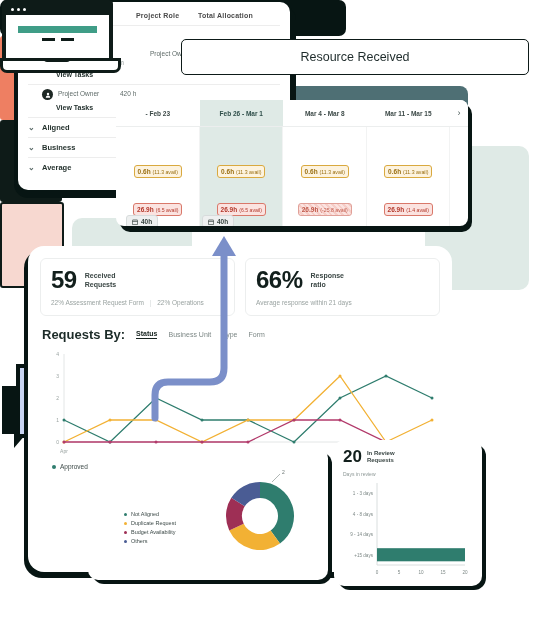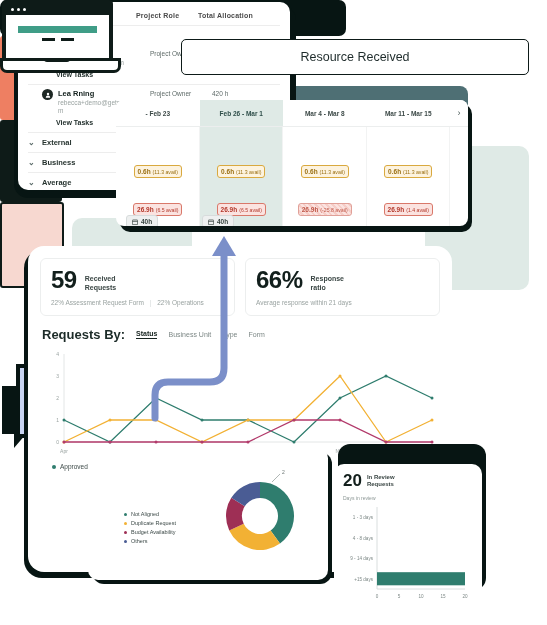--- a/index.html
+++ b/index.html
@@ -78,21 +78,21 @@
 
   
   #mintRight{left:425px;top:146px;width:104px;height:144px;background:#dfeae6;border-radius:10px;}
   #mintLeft{left:72px;top:218px;width:120px;height:330px;background:#dfeae6;border-radius:10px;}
 
   
   #dashShadow{left:24px;top:250px;width:424px;height:328px;background:#071513;border-radius:18px;}
   #dash{left:28px;top:246px;width:424px;height:326px;background:#fff;border-radius:16px;overflow:hidden;}
   .kpis{display:flex;gap:10px;padding:12px 12px 0 12px;}
   .kpi{flex:1;border:1px solid #eceeee;border-radius:6px;padding:9px 10px;}
-  .kpi-top{display:flex;align-items:flex-end;gap:8px;}
+  .kpi-top{display:flex;align-items:center;gap:8px;}
   .kpi-num{font-size:24px;font-weight:bold;letter-spacing:-.5px;color:#121f1c;line-height:24px;}
   .kpi-lbl{font-size:7px;font-weight:bold;color:#3a4644;line-height:9px;}
   .kpi-sub{font-size:6.5px;color:#9aa3a1;margin-top:7px;}
   .kpi-sub .sep{color:#d4d9d8;padding:0 4px;}
   .reqby{display:flex;align-items:center;gap:11px;padding:11px 14px 0 14px;}
   .reqby-lbl{font-size:13px;font-weight:bold;color:#1c2b28;}
   .reqby-opt{font-size:7px;color:#7d8886;}
   .reqby-opt.on{color:#16231f;font-weight:bold;border-bottom:1px solid #16231f;padding-bottom:1px;}
 
   .chartbox{position:relative;margin:8px 14px 0 14px;height:110px;}
@@ -115,21 +115,21 @@
 
   
   #donutShadow{left:92px;top:452px;width:240px;height:132px;background:#071513;border-radius:12px;}
   #donut{left:88px;top:448px;width:240px;height:132px;background:#fff;border-radius:10px;}
   .d-legend{position:absolute;left:36px;top:62px;}
   .d-row{display:flex;align-items:center;gap:4px;font-size:5.5px;color:#3d4a48;line-height:9px;}
   .d-sw{width:3px;height:3px;border-radius:50%;}
 
   
   #revShadow{left:338px;top:444px;width:148px;height:146px;background:#071513;border-radius:12px;}
-  #rev{left:334px;top:464px;width:148px;height:146px;background:#fff;border-radius:10px;padding:8px 9px;box-sizing:border-box;}
+  #rev{left:334px;top:440px;width:148px;height:146px;background:#fff;border-radius:10px;padding:8px 9px;box-sizing:border-box;}
   .r-top{display:flex;align-items:center;gap:5px;}
   .r-num{font-size:17px;font-weight:bold;color:#121f1c;line-height:17px;}
   .r-lbl{font-size:6px;font-weight:bold;color:#3a4644;line-height:7px;}
   .r-axis{font-size:5px;color:#8b9694;margin:6px 0 2px 0;}
 
   
   #bubbles{left:385px;top:276px;width:140px;height:106px;}
 
   
   #arrows{position:absolute;left:0;top:0;width:547px;height:625px;pointer-events:none;}
@@ -176,33 +176,29 @@
     <div class="viewtasks">View Tasks</div>
     <div class="divider"></div>
 
     <div class="member">
       <div class="avatar">
         <svg viewBox="0 0 10 10">
             <circle cx="5" cy="3.4" r="2" fill="#fff"></circle>
             <path d="M1.2 9.5a3.8 3.8 0 0 1 7.6 0z" fill="#fff"></path>
           </svg>
       </div>
-      <div class="m-main">
-        <div class="m-name">Lea Rning</div>
-        <div class="m-mail">rebecca+demo@getsynapse.com</div>
-      </div>
       <div class="m-role">Project Owner</div>
       <div class="m-alloc">420 h</div>
     </div>
     <div class="viewtasks">View Tasks</div>
     <div class="divider"></div>
 
     <div class="grp-row">
       <span class="caret">⌄</span>
-      <span>External</span>
+      <span>Aligned</span>
     </div>
     <div class="divider"></div>
     <div class="grp-row">
       <span class="caret">⌄</span>
       <span>Business</span>
     </div>
     <div class="divider"></div>
     <div class="grp-row">
       <span class="caret">⌄</span>
       <span>Average</span>

